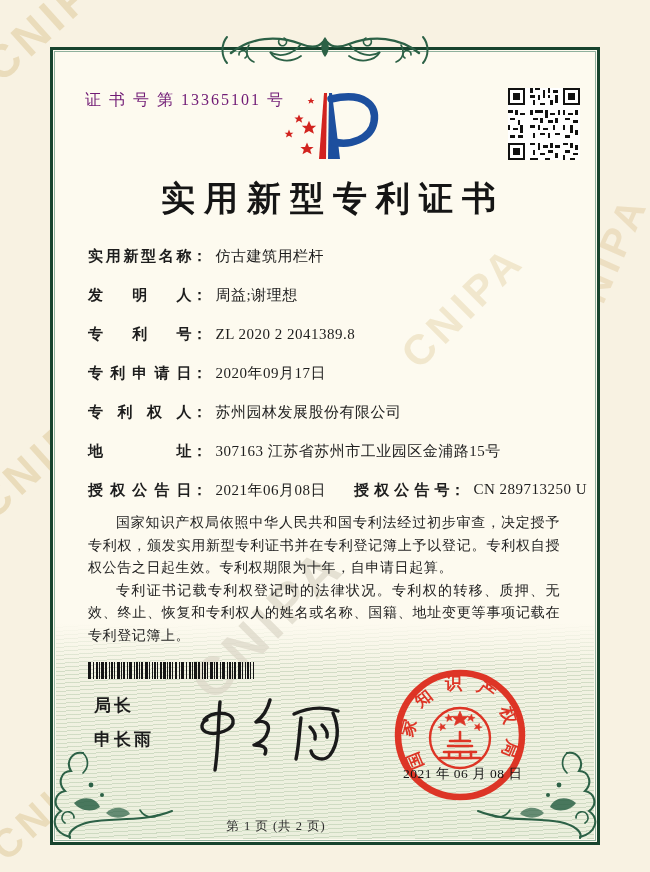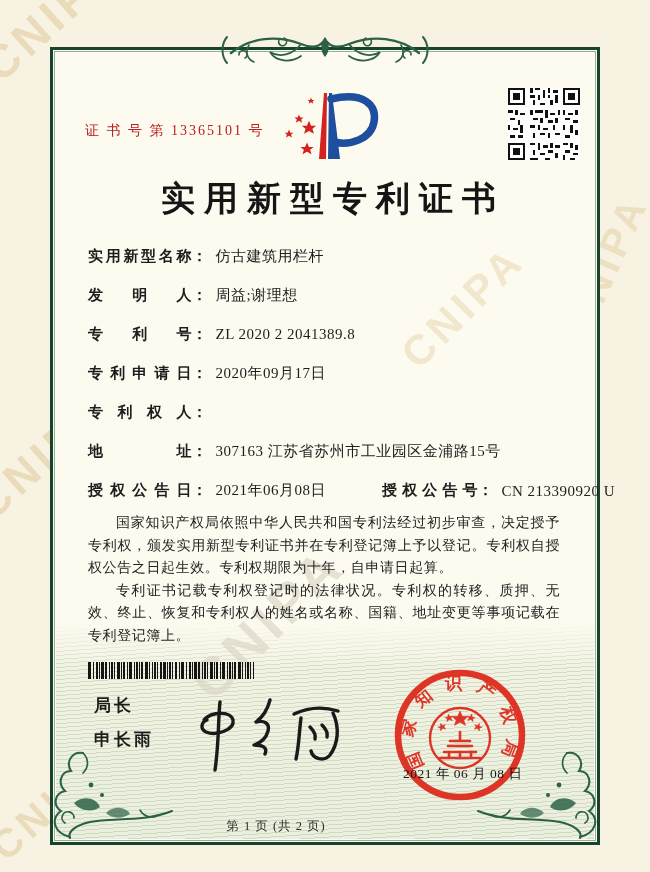--- a/index.html
+++ b/index.html
@@ -30,34 +30,34 @@
     position:absolute;inset:1px;border:1px solid #8fb09c;pointer-events:none;
   }
   .band{
     position:absolute;left:3px;right:3px;bottom:3px;height:216px;
     background:
       linear-gradient(180deg,#fdfaef 0px,rgba(253,250,239,0) 46px),
       repeating-linear-gradient(176deg,rgba(120,158,114,.26) 0 1px,rgba(120,158,114,0) 1px 4px),
       linear-gradient(180deg,#f4f3e4,#ebefdd);
   }
   
-  .cert-no{left:85px;top:90px;font-size:14px;color:#b91c1c;letter-spacing:2px;margin-top:32px;}
+  .cert-no{left:85px;top:90px;font-size:16px;color:#701a75;letter-spacing:2px;}
   .title{
     left:50px;top:176px;width:550px;text-align:center;
     font-size:34px;font-weight:700;color:#151515;letter-spacing:9px;padding-left:8px;
   }
   .fields{left:88px;top:247px;width:470px;font-size:15px;color:#1d1d1d;}
   .frow{display:flex;align-items:baseline;height:39px;letter-spacing:.5px;}
   .flabel{
     display:inline-block;width:104px;text-align:justify;text-align-last:justify;
     font-weight:600;flex:none;
   }
   .fcolon{font-weight:600;margin-right:8px;flex:none;}
   .fvalue{white-space:nowrap;}
-  .fpair2{margin-left:56px;display:flex;align-items:flex-end;}
+  .fpair2{margin-left:28px;display:flex;align-items:flex-start;}
   .fpair2 .flabel{width:96px;}
   .paras{
     left:88px;top:512px;width:472px;font-size:14px;line-height:22.5px;
     color:#232323;text-align:justify;letter-spacing:.6px;
   }
   .paras p{margin:0;text-indent:2em;}
   .barcode-wrap{left:88px;top:662px;width:166px;height:17px;}
   .signer{left:94px;top:694px;font-family:"Liberation Sans","DejaVu Sans",sans-serif;
     font-weight:700;font-size:17px;color:#1c1c1c;letter-spacing:3px;}
   .signer div{margin-bottom:11px;}
@@ -198,34 +198,35 @@
       <span class="fvalue">ZL 2020 2 2041389.8</span>
     </div>
     <div class="frow">
       <span class="flabel">专利申请日</span>
         <span class="fcolon">：</span>
       <span class="fvalue">2020年09月17日</span>
     </div>
     <div class="frow">
       <span class="flabel">专利权人</span>
         <span class="fcolon">：</span>
+      <span class="fvalue">苏州园林发展股份有限公司</span>
     </div>
     <div class="frow">
       <span class="flabel">地址</span>
         <span class="fcolon">：</span>
       <span class="fvalue">307163 江苏省苏州市工业园区金浦路15号</span>
     </div>
     <div class="frow">
       <span class="flabel">授权公告日</span>
         <span class="fcolon">：</span>
       <span class="fvalue">2021年06月08日</span>
       <span class="fpair2">
         <span class="flabel">授权公告号</span>
           <span class="fcolon">：</span>
-        <span class="fvalue">CN 213390920 U</span>
+        <span class="fvalue">CN 289713250 U</span>
       </span>
     </div>
   </div>
 
   <div class="abs paras">
     <p>国家知识产权局依照中华人民共和国专利法经过初步审查，决定授予专利权，颁发实用新型专利证书并在专利登记簿上予以登记。专利权自授权公告之日起生效。专利权期限为十年，自申请日起算。</p>
     <p>专利证书记载专利权登记时的法律状况。专利权的转移、质押、无效、终止、恢复和专利权人的姓名或名称、国籍、地址变更等事项记载在专利登记簿上。</p>
   </div>
 
   <svg class="abs barcode-wrap" width="166" height="17" viewBox="0 0 166 17">

